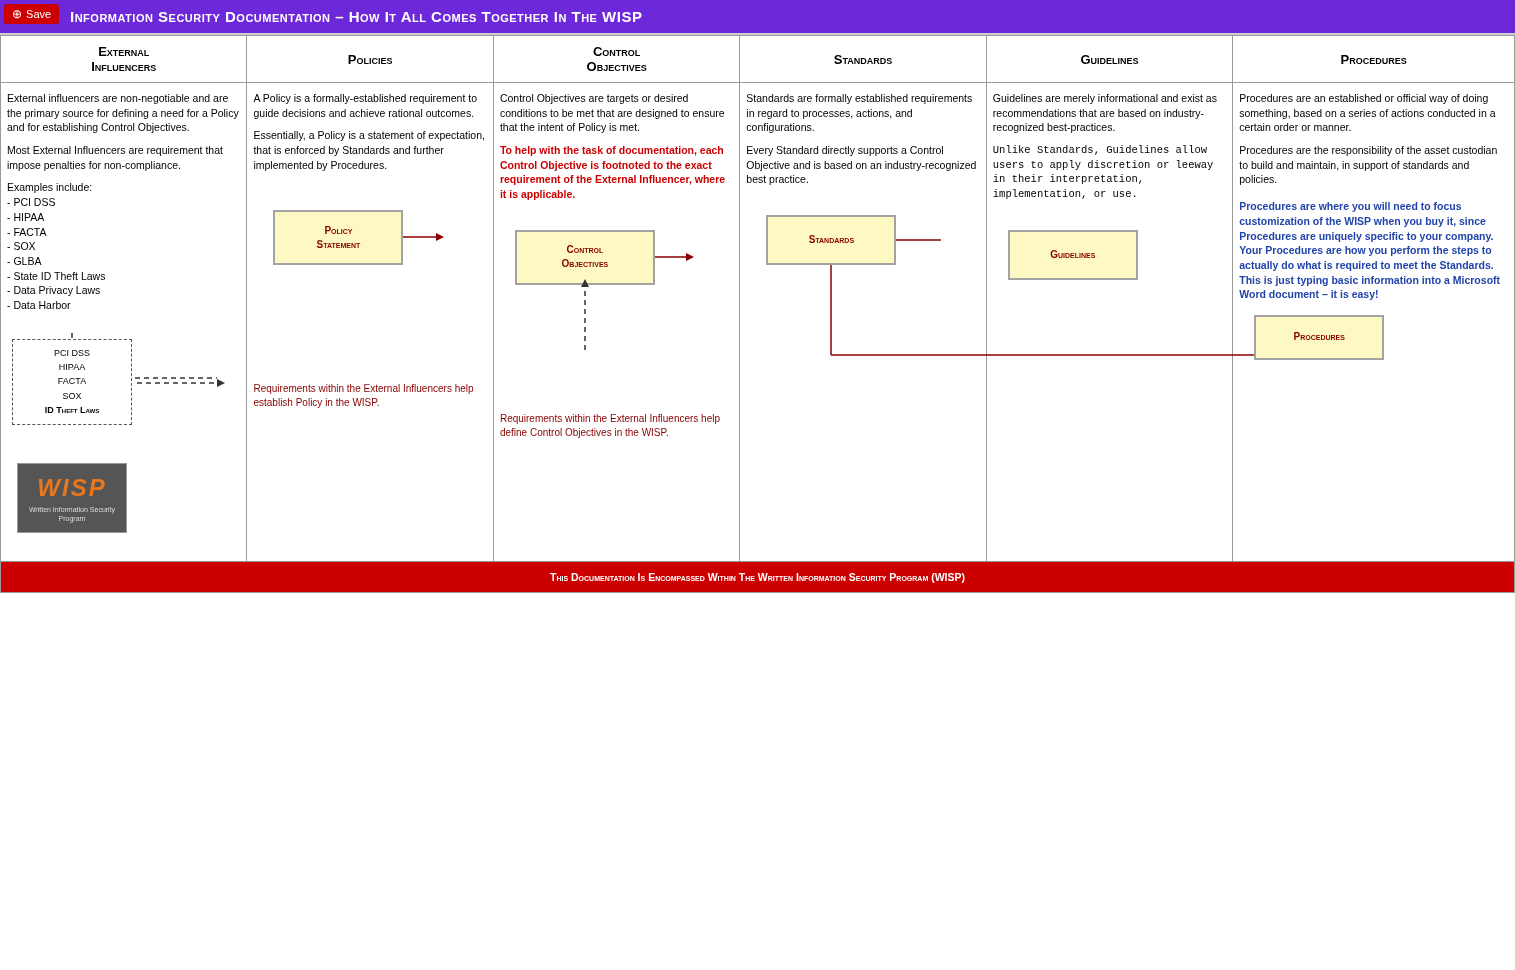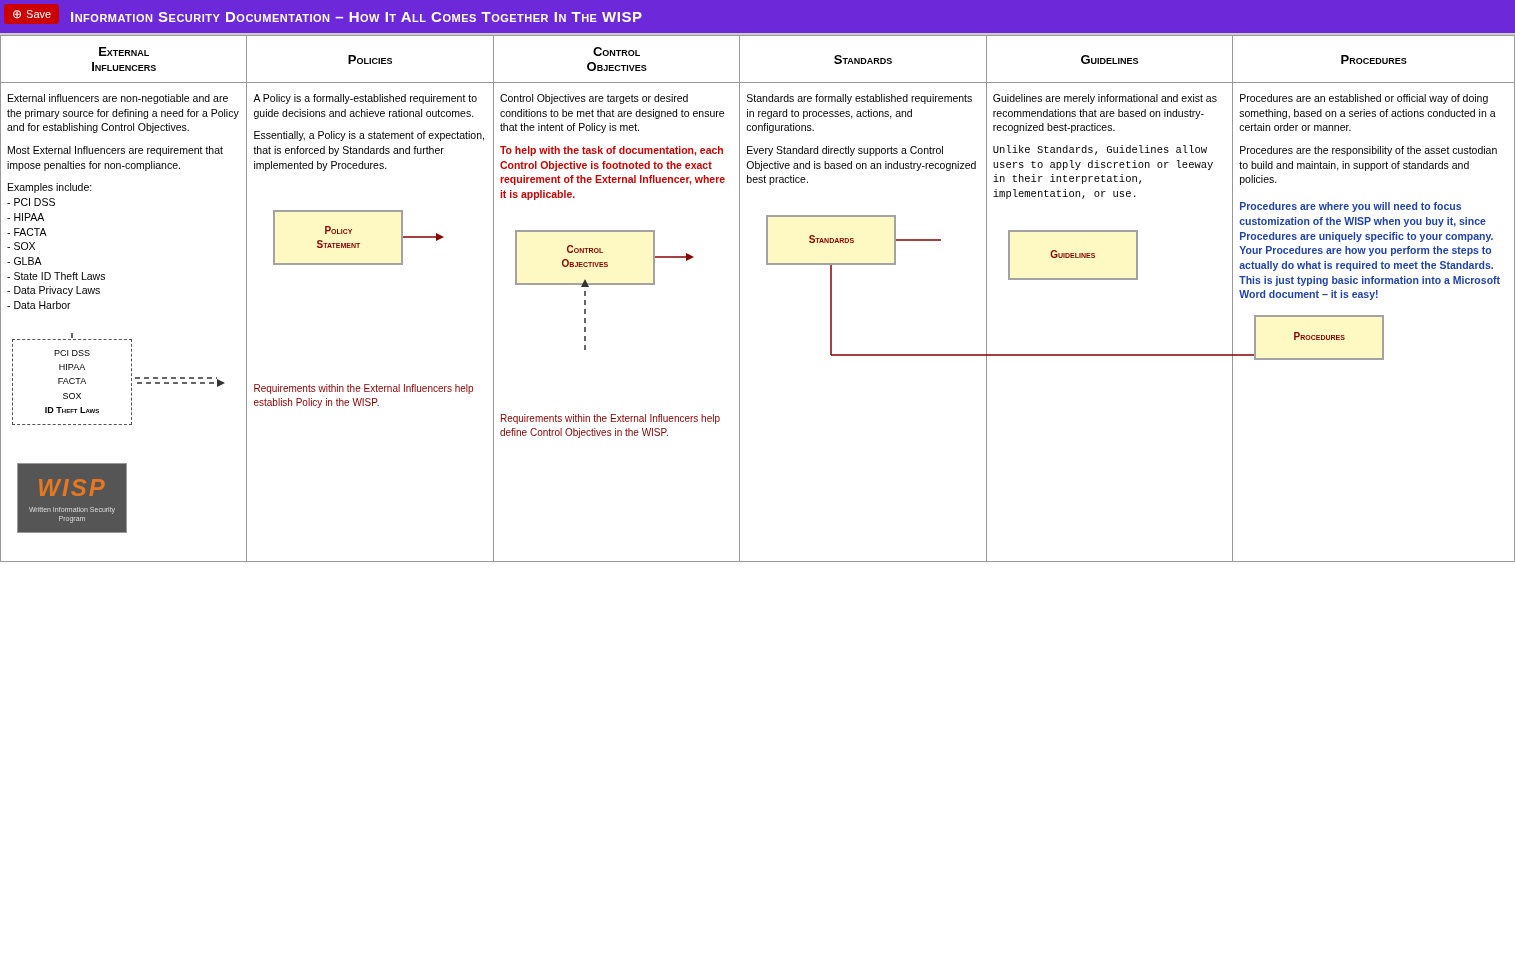--- a/index.html
+++ b/index.html
@@ -242,14 +242,17 @@
         <p class="text-blue-bold" style="">Procedures are where you will need to focus customization of the WISP when you buy it, since Procedures are uniquely specific to your company.</p>
         <p class="text-blue-bold" style="margin-bottom:8px;">Your Procedures are how you perform the steps to actually do what is required to meet the Standards. This is just typing basic information into a Microsoft Word document – it is easy!</p>
 
         <div class="diagram-container" style="position:relative; height:60px;">
           <div class="flow-box" style="top:5px; left:15px; width:130px; height:45px;">
             <span>Procedures</span>
           </div>
         </div>
       </td>
     </tr>
+    <tr>
+      <td colspan="6" class="bottom-banner">This Documentation Is Encompassed Within The Written Information Security Program (WISP)</td>
+    </tr>
   </tbody>
 </table>
 
 </body></html>

